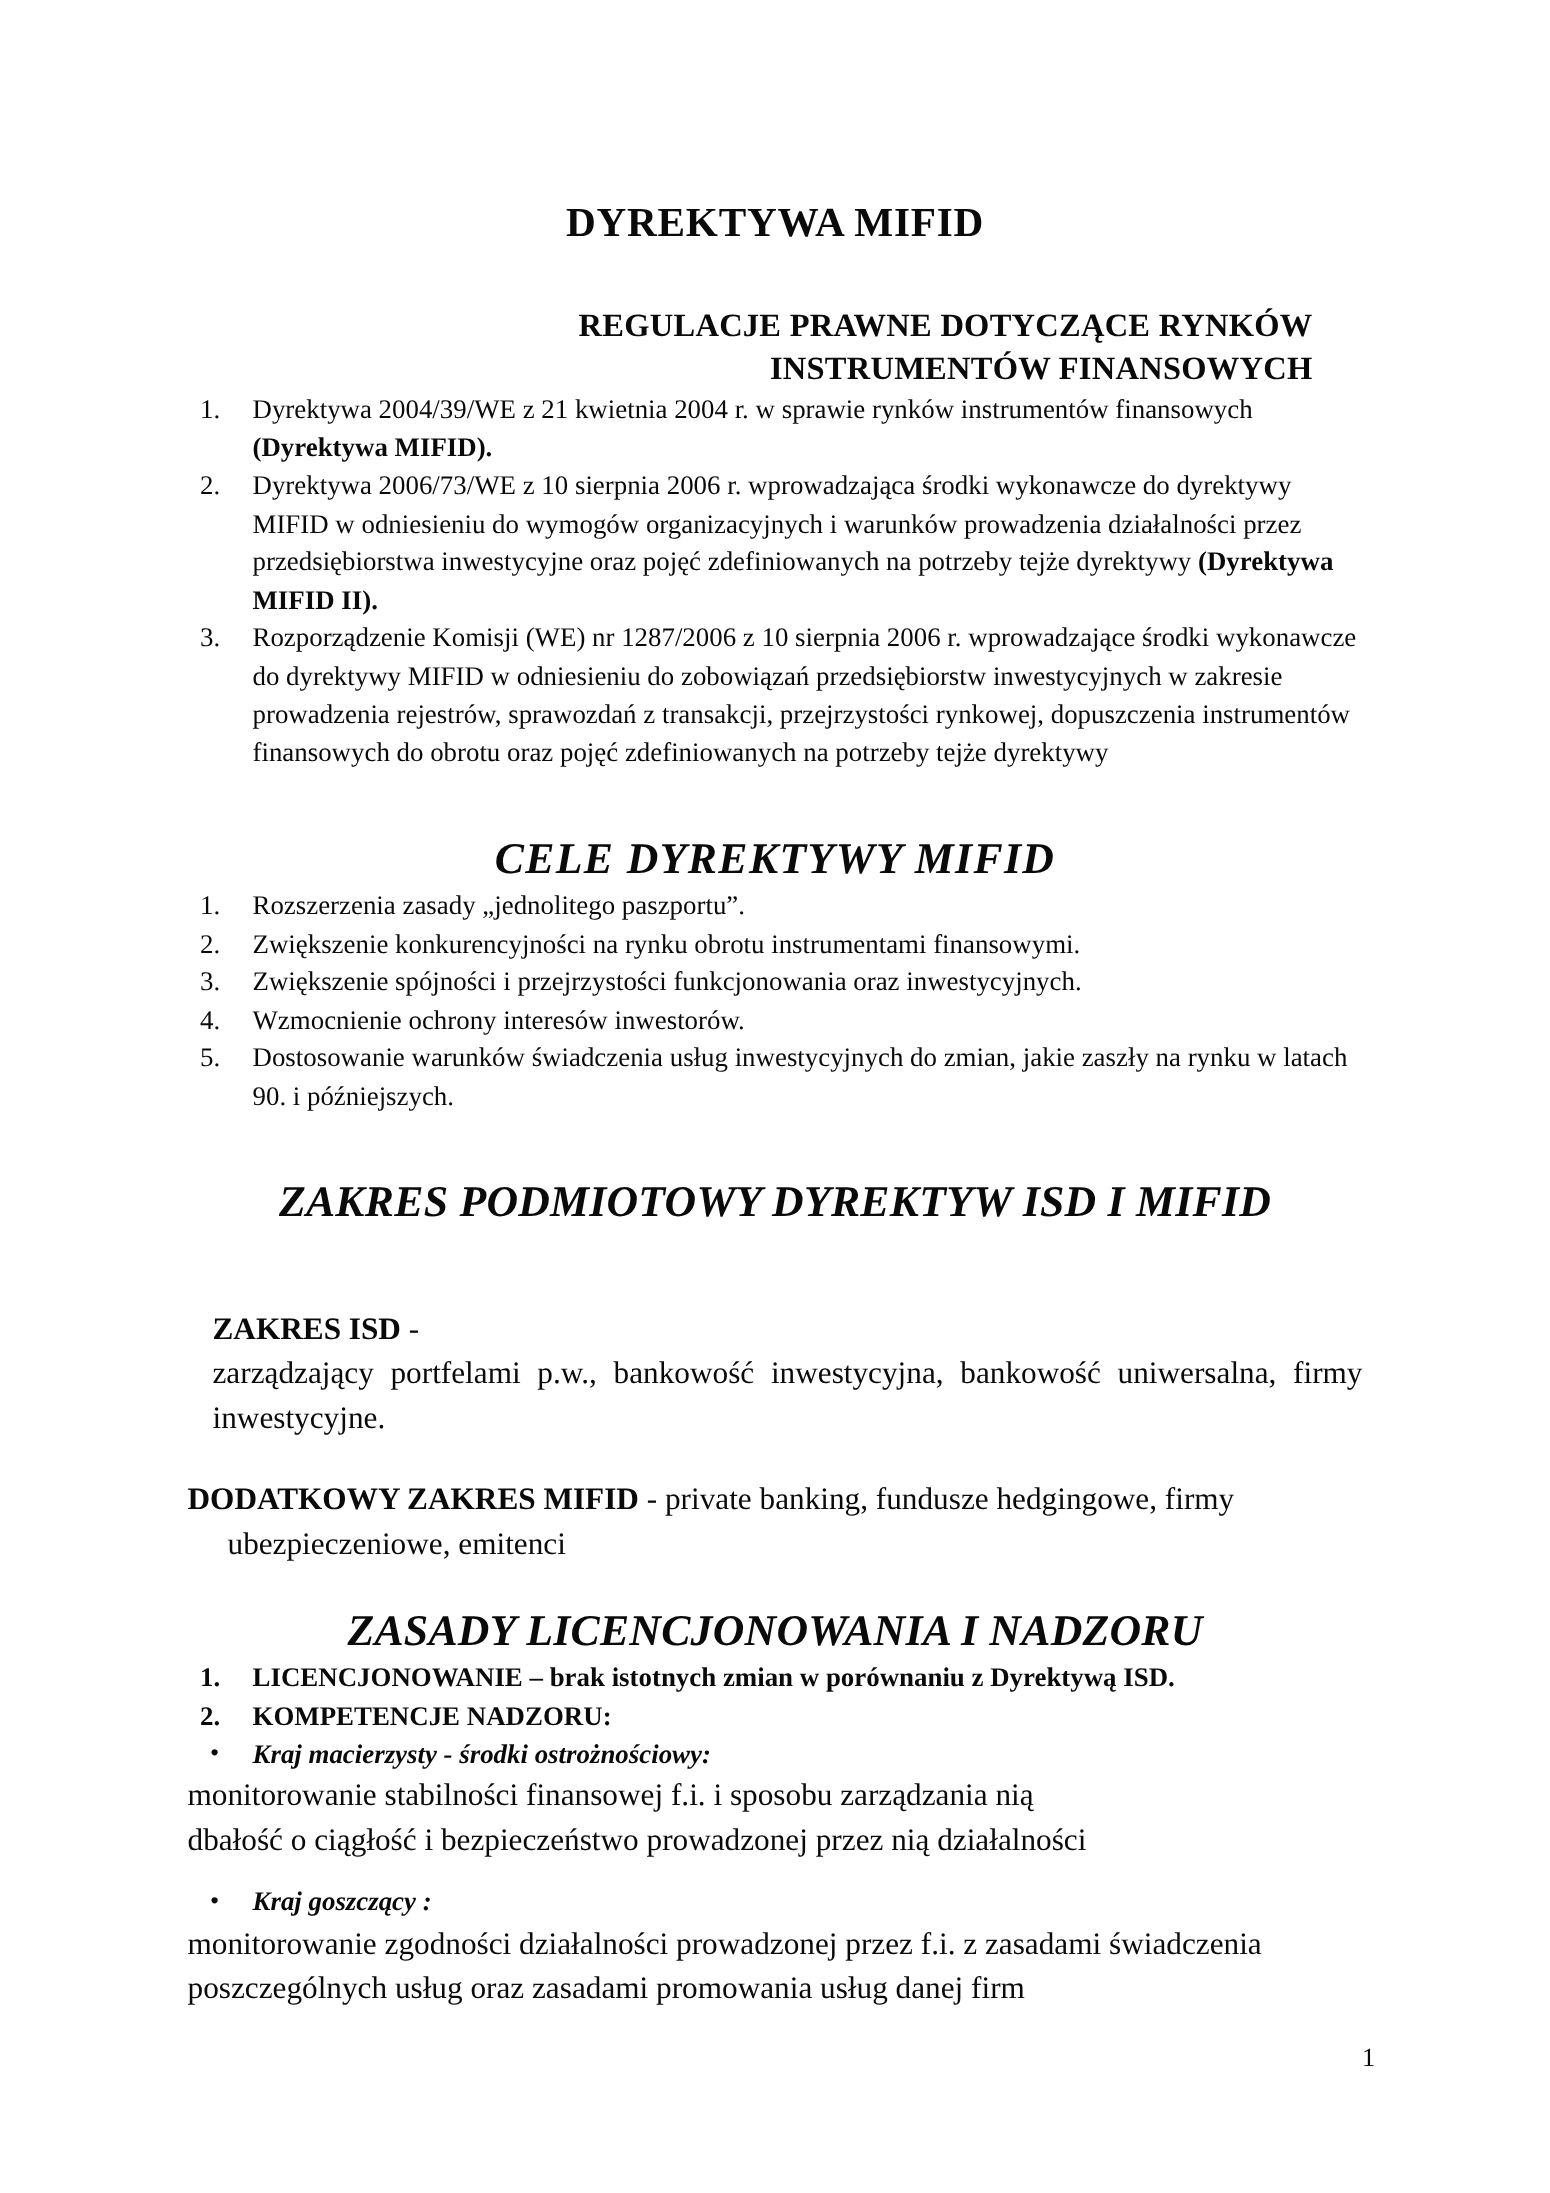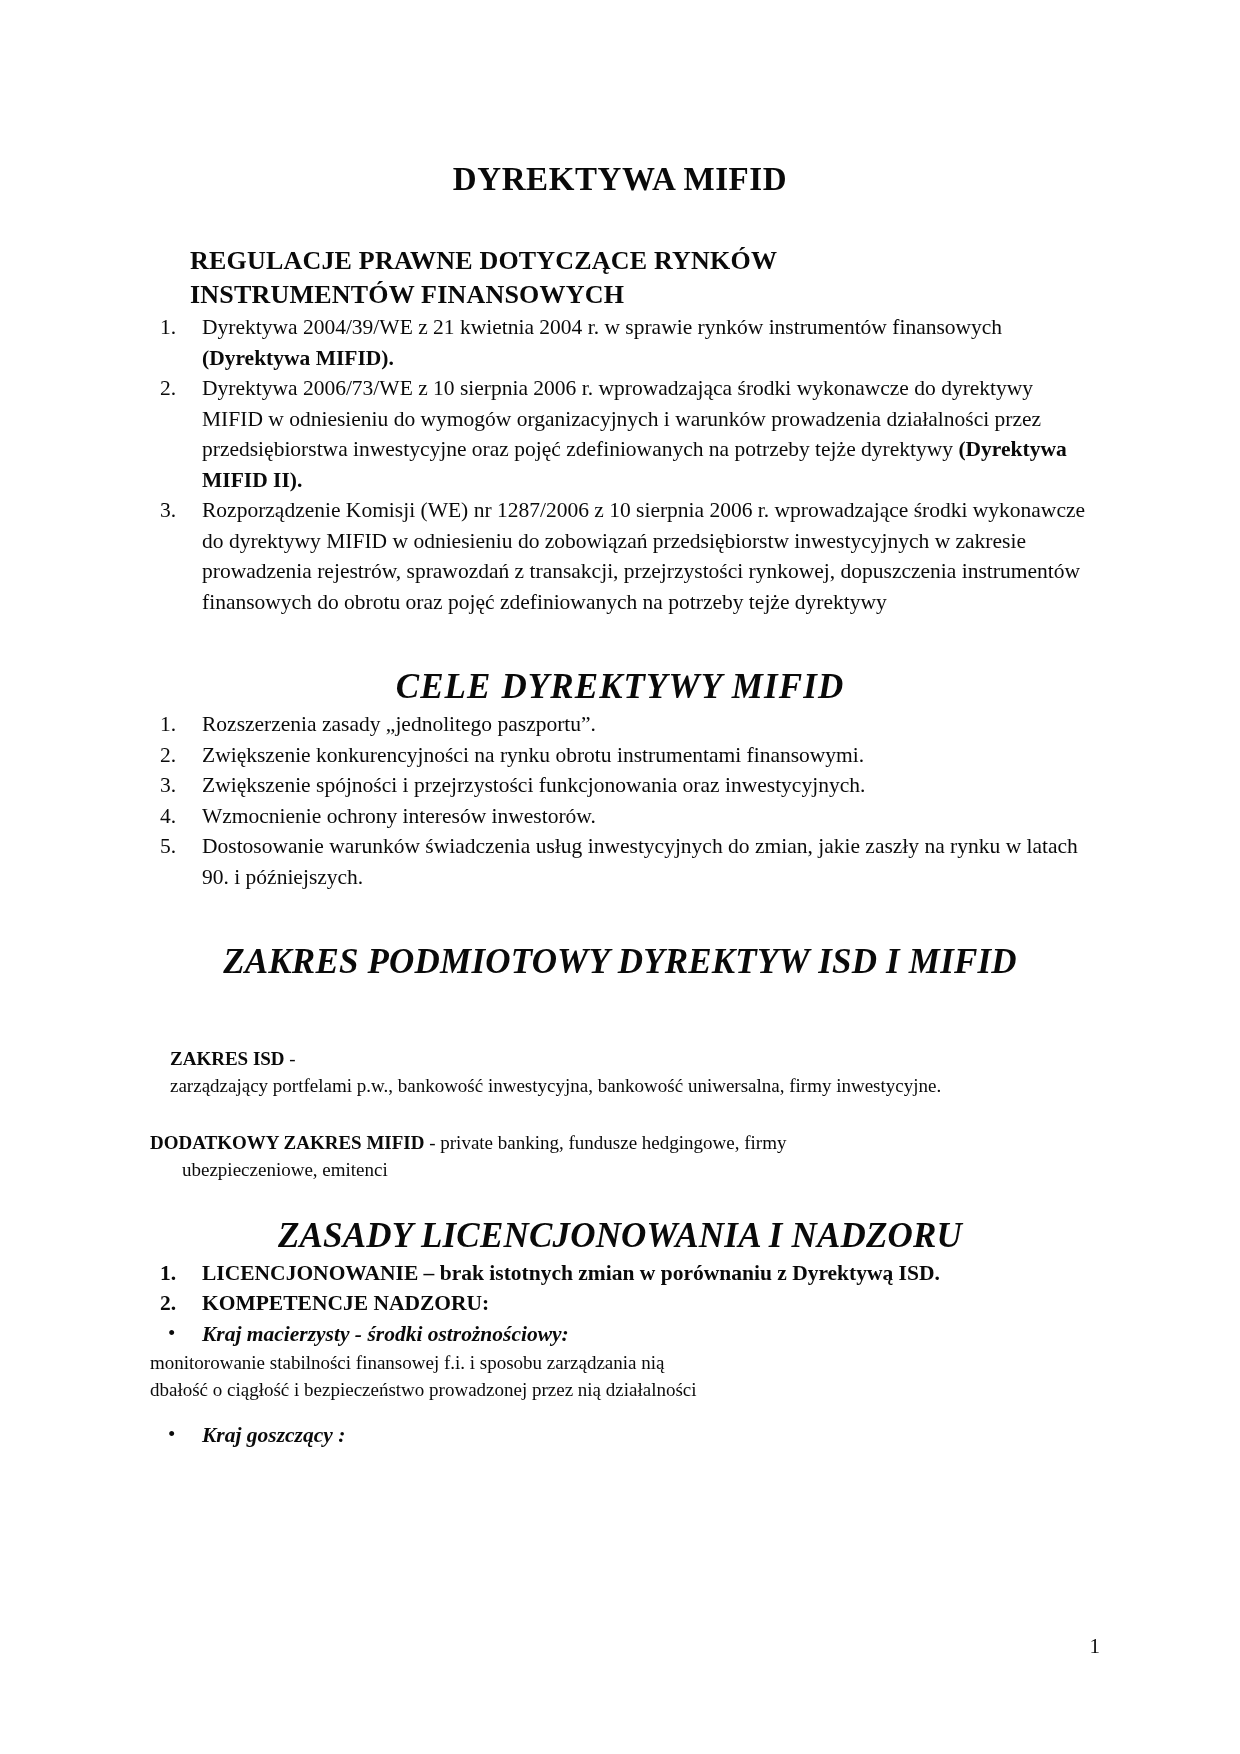--- a/index.html
+++ b/index.html
@@ -27,21 +27,21 @@
   
   .doc-title {
     text-align: center;
     font-size: 33px;
     font-weight: bold;
     letter-spacing: 0.6px;
     margin: 10px 0 0 0;
     line-height: 1.2;
   }
   .subtitle {
-    text-align: left;
+    text-align: right;
     font-size: 26px;
     font-weight: bold;
     line-height: 1.32;
     margin: 44px 0 0 0;
     padding: 0 40px;
     letter-spacing: 0.2px;
   }
   .section-heading {
     text-align: center;
     font-size: 35px;
@@ -50,21 +50,21 @@
     margin: 0;
     line-height: 1.25;
     font-style: italic;
   }
   .section-heading.tight {
     letter-spacing: 0.2px;
   }
 
   
   .body-text {
-    font-size: 19px;
+    font-size: 25px;
     line-height: 1.42;
   }
   b, .bold { font-weight: bold; }
   .ital-bold { font-weight: bold; font-style: italic; }
 
   
   ol.num-list {
     list-style: none;
     margin: 0;
     padding: 0;
@@ -225,16 +225,20 @@
   </div>
 
   <div class="block-gap-sm"></div>
 
   <ul class="bullets indent-2">
     <li>
       <span class="dot">•</span>
       <span class="ital-bold">Kraj goszczący :</span>
     </li>
   </ul>
+  <div class="body-text">
+    <div>monitorowanie zgodności działalności prowadzonej przez f.i. z zasadami świadczenia</div>
+    <div>poszczególnych usług oraz zasadami promowania usług danej firm</div>
+  </div>
 
   <div class="page-number">1</div>
 
 </div>
 
 </body></html>

